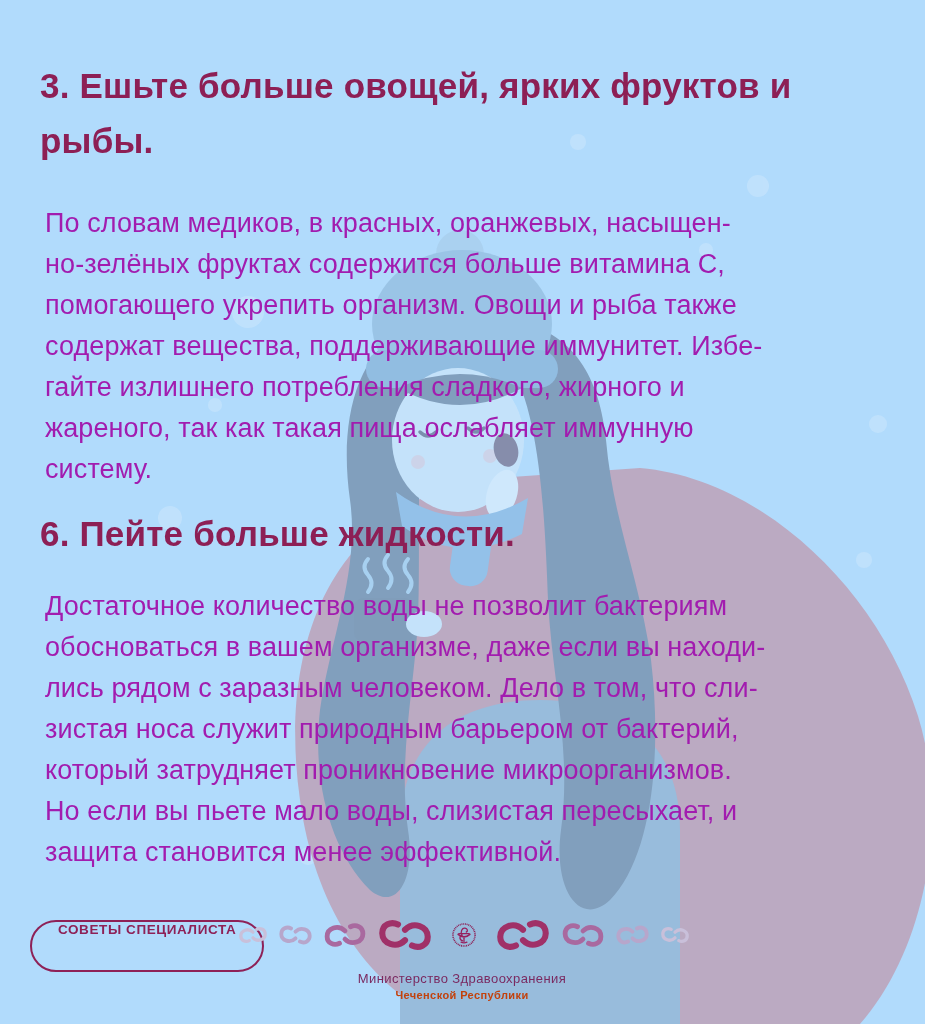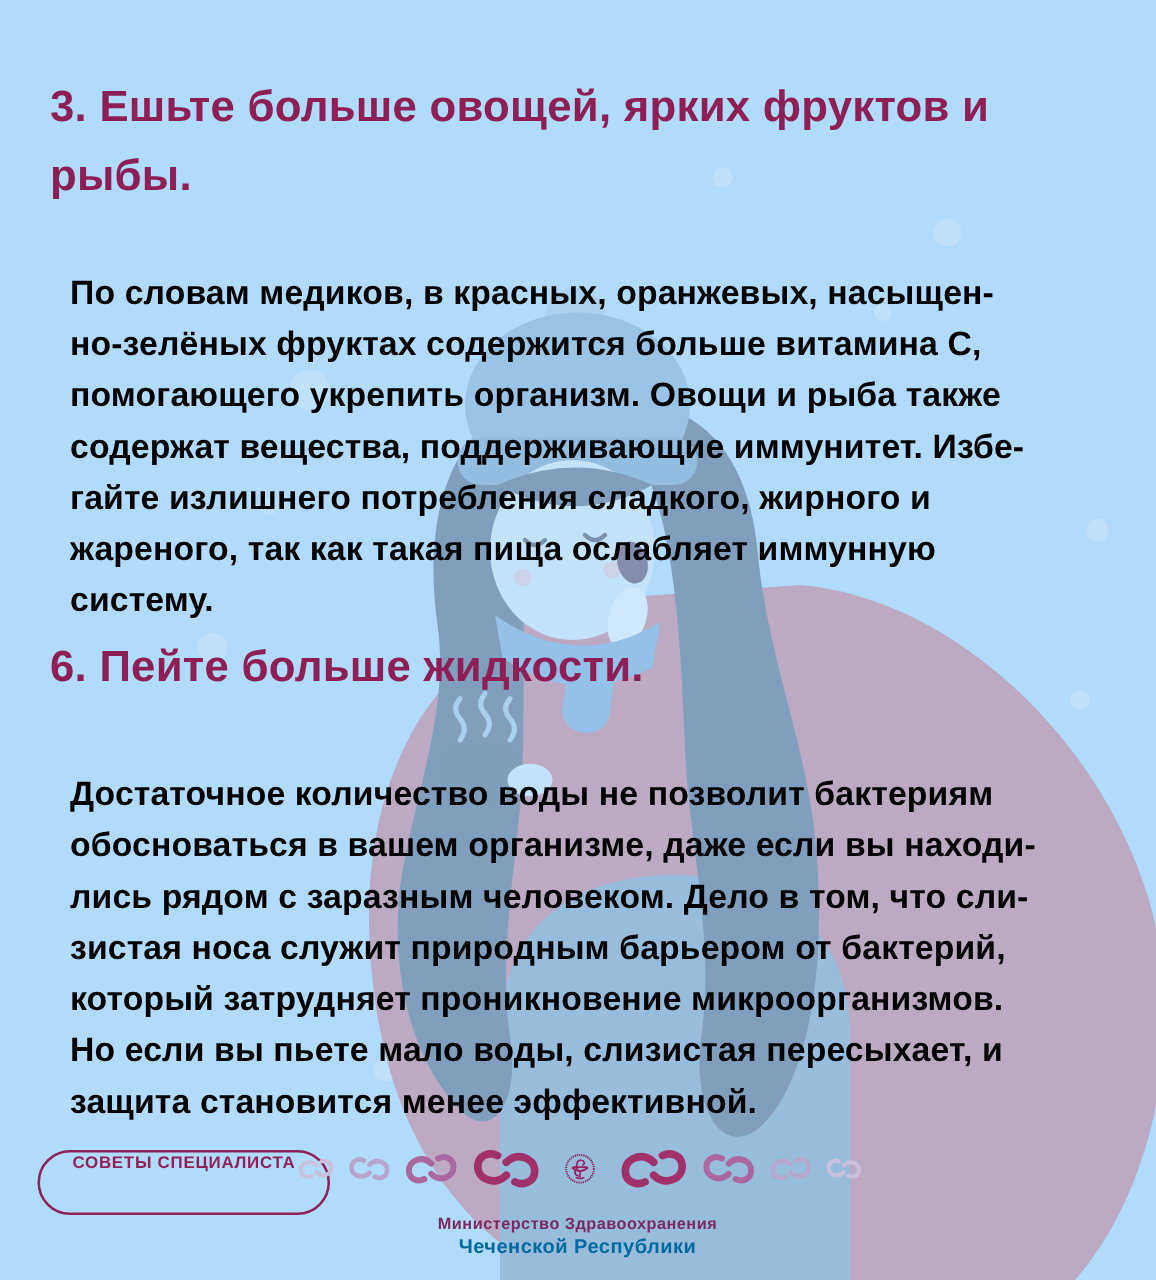--- a/index.html
+++ b/index.html
@@ -8,27 +8,27 @@
     position:relative;width:925px;height:1024px;overflow:hidden;
     background:#b1dbfc;
   }
   .illustration{position:absolute;left:0;top:0;width:925px;height:1024px;pointer-events:none;}
   .content-block{position:absolute;left:40px;right:38px;white-space:pre-line;}
   .section-heading{
     font-size:35px;font-weight:bold;color:#8d1f55;letter-spacing:.2px;
     line-height:55px;margin:0;
   }
   .section-body{
-    font-size:27px;font-weight:bold;color:#000000;letter-spacing:.1px;
-    line-height:41px;margin:16px;
+    font-size:27px;font-weight:normal;color:#a21caf;letter-spacing:.1px;
+    line-height:41px;margin:5px;
   }
   #heading-3{top:58px;}
   #body-3{top:198px;}
   #heading-4{top:506px;}
-  #body-4{top:599px;}
+  #body-4{top:581px;}
   .badge{
     position:absolute;left:30px;top:920px;height:52px;box-sizing:border-box;
     border:2px solid #8e2157;border-radius:28px;display:flex;align-items:flex-start;
     padding:0 26px;color:#8e2157;font-size:13.5px;font-weight:bold;letter-spacing:.6px;
   }
   .ornament-row{
     position:absolute;left:238px;top:903px;width:452px;height:64px;
     display:flex;align-items:center;justify-content:center;gap:10px;
   }
   .orn{display:block;flex:0 0 auto;}
@@ -39,22 +39,22 @@
   .orn.o4{width:56px;height:38px;}
   .orn.flip{transform:scaleX(-1);}
   .c1 path{stroke:#c9c0da;}
   .c2 path{stroke:#b7a6cb;}
   .c3 path{stroke:#a9699f;}
   .c4 path{stroke:#a03168;}
   .logo{width:66px;height:66px;margin:0 8px;}
   .ministry{
     position:absolute;left:312px;top:971px;width:300px;text-align:center;
   }
-  .ministry-name{font-size:13px;font-weight:bold;color:#7a2a61;letter-spacing:.4px;}
-  .ministry-region{font-size:16px;font-weight:bold;color:#0369a1;letter-spacing:.4px;margin-top:3px;}
+  .ministry-name{font-size:13px;font-weight:normal;color:#7a2a61;letter-spacing:.4px;}
+  .ministry-region{font-size:11px;font-weight:bold;color:#c2410c;letter-spacing:.4px;margin-top:3px;}
 </style>
 </head>
 <body>
 
 <div class="poster">
 
   <svg class="illustration" viewBox="0 0 925 1024" aria-hidden="true">
     <g opacity="0.45">
 
       <g fill="#d2e9fc">

